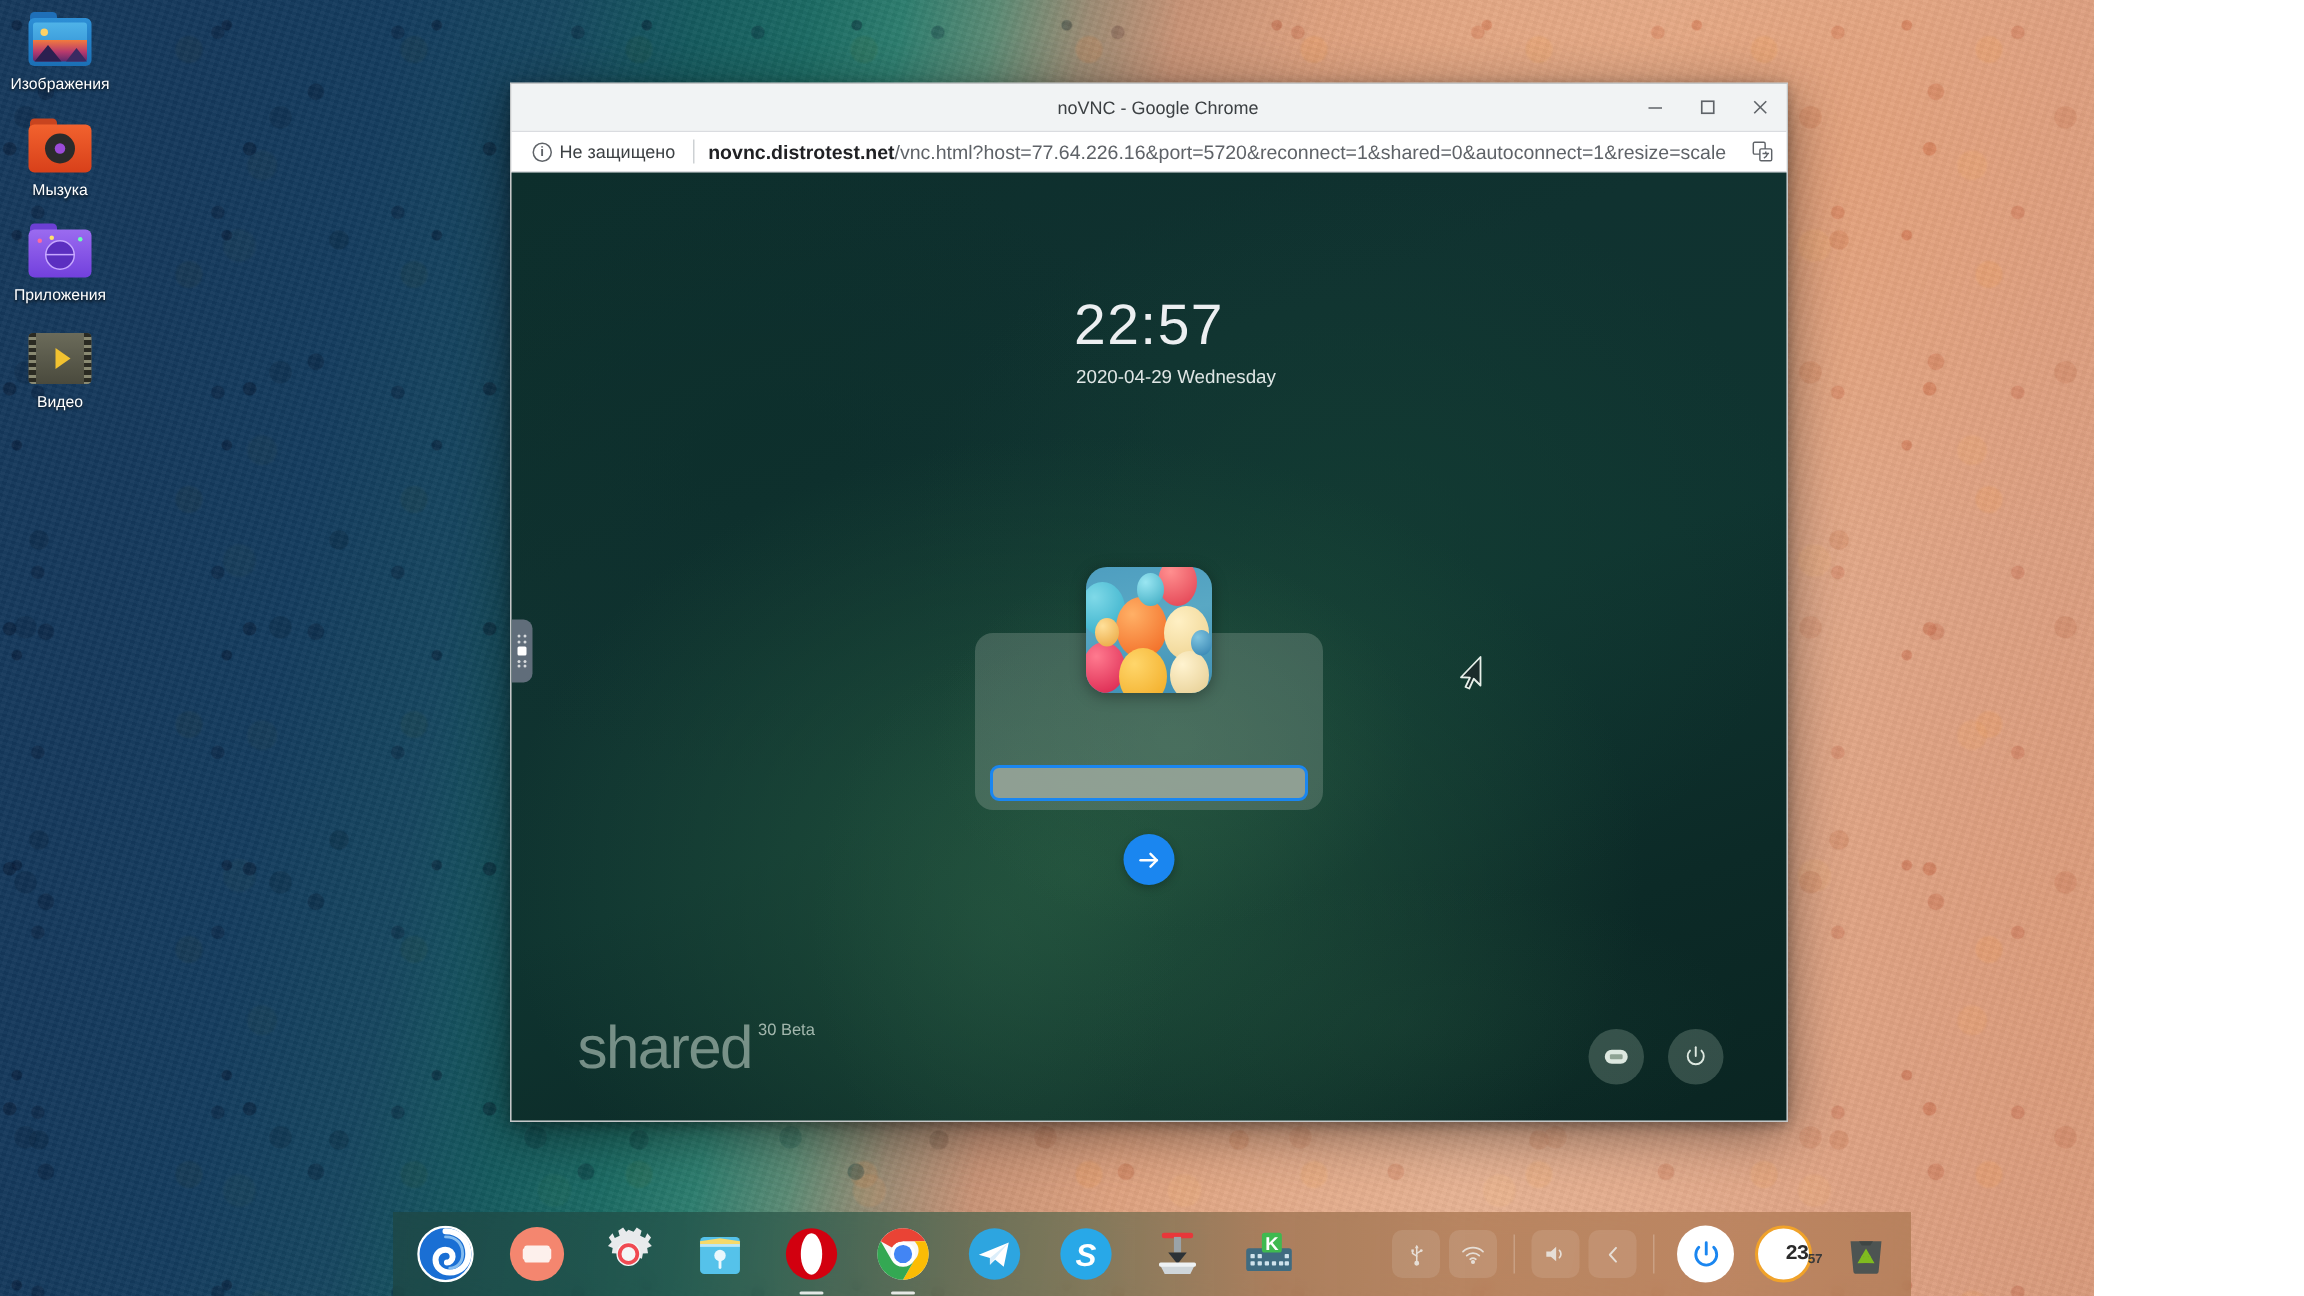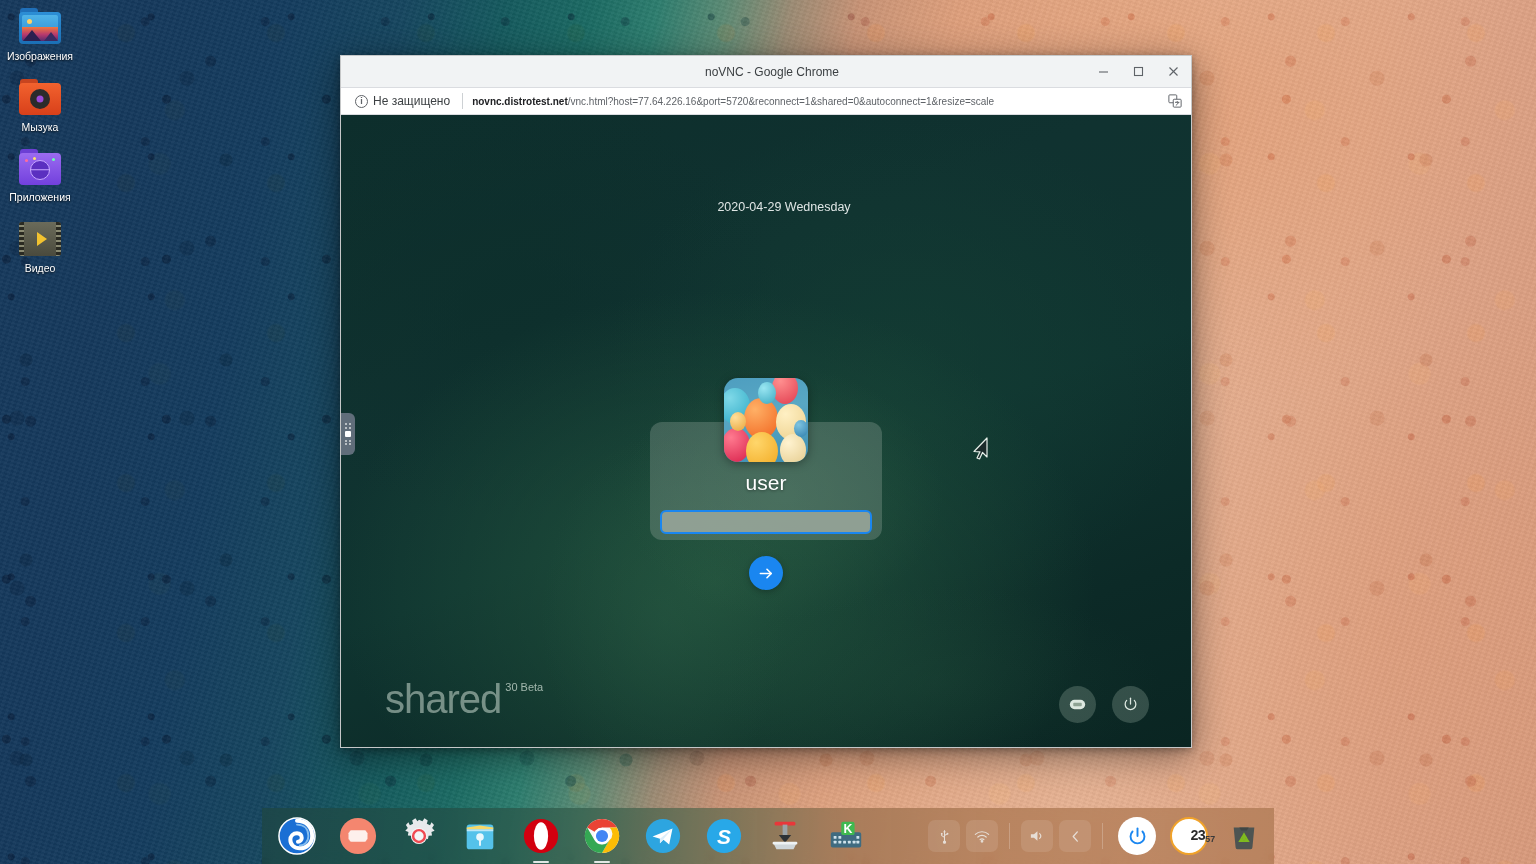--- a/index.html
+++ b/index.html
@@ -4,21 +4,21 @@
 <style>
   * { margin:0; padding:0; box-sizing:border-box; }
   html, body {
     width:1536px; height:864px;
     overflow:hidden;
     font-family:"Liberation Sans", sans-serif;
   }
 
   
   #desktop {
-    position:relative; width:1536px; height:864px;
+    position:relative; width:1396px; height:864px;
     background:
       radial-gradient(ellipse 500px 420px at 1180px 120px, rgba(226,150,106,.55), rgba(226,150,106,0) 70%),
       radial-gradient(ellipse 420px 520px at 1400px 640px, rgba(222,155,118,.5), rgba(222,155,118,0) 72%),
       linear-gradient(100deg,
         #16395c 0%, #15395c 9%,
         #143c5e 17%, #16465f 24%,
         #155a5e 30%, #1b6a63 35%,
         #2d7d6e 39%, #5b8a74 43%,
         #9c8b74 47%, #c89376 51%,
         #dda17f 57%, #e3ab8a 64%,
@@ -113,21 +113,21 @@
     flex:0 0 auto;
   }
   #sec-chip { display:flex; align-items:center; gap:5px; padding:0 6px 0 8px; cursor:pointer; }
   #sec-chip .i-circle {
     width:13px; height:13px; border-radius:50%;
     border:1.3px solid #5f6368; display:flex; align-items:center; justify-content:center;
     font-size:9px; color:#5f6368; font-weight:700; line-height:1;
   }
   #sec-text { font-size:12px; color:#3c4043; white-space:nowrap; }
   #url-divider { width:1px; height:16px; background:#cdd1d4; margin:0 9px 0 6px; }
-  #url-wrap { flex:1; font-size:10px; white-space:nowrap; overflow:hidden; cursor:text; }
+  #url-wrap { flex:1; font-size:13px; white-space:nowrap; overflow:hidden; cursor:text; }
   #url-host { color:#202124; font-weight:600; }
   #url-path { color:#5f6368; }
   #translate-icon { width:20px; height:20px; display:flex; align-items:center; justify-content:center; cursor:pointer; margin-left:6px; }
 
   
   #vnc-area {
     flex:1; position:relative; overflow:hidden;
     background:
       radial-gradient(ellipse 560px 430px at 44% 74%, rgba(36,86,62,.85), rgba(36,86,62,0) 68%),
       radial-gradient(ellipse 420px 360px at 66% 40%, rgba(20,62,52,.7), rgba(20,62,52,0) 70%),
@@ -395,39 +395,39 @@
             <i></i>
           <i class="big"></i>
           <i></i>
             <i></i>
             <i></i>
             <i></i>
         </div>
       </div>
 
       <div id="greeter-clock">
+        <div id="greeter-time">22:57</div>
         <div id="greeter-date">2020-04-29 Wednesday</div>
       </div>
 
       <div id="login-card"></div>
 
       <div id="avatar">
         <div class="balloon" style="width:30px;height:36px;left:-4px;top:10px;background:radial-gradient(circle at 32% 28%,#7fd9e8,#2aa7c4);"></div>
         <div class="balloon" style="width:26px;height:32px;left:48px;top:-6px;background:radial-gradient(circle at 32% 28%,#ff8f8f,#e03c4e);"></div>
         <div class="balloon" style="width:34px;height:41px;left:20px;top:20px;background:radial-gradient(circle at 32% 28%,#ffb066,#f0621c);"></div>
         <div class="balloon" style="width:30px;height:36px;left:52px;top:26px;background:radial-gradient(circle at 32% 28%,#fff0c4,#eccf8a);"></div>
         <div class="balloon" style="width:28px;height:34px;left:-2px;top:50px;background:radial-gradient(circle at 32% 28%,#ff7a8f,#d81f4a);"></div>
         <div class="balloon" style="width:32px;height:38px;left:22px;top:54px;background:radial-gradient(circle at 32% 28%,#ffd66b,#f0a61c);"></div>
         <div class="balloon" style="width:26px;height:32px;left:56px;top:56px;background:radial-gradient(circle at 32% 28%,#fff3d0,#e3c98a);"></div>
         <div class="balloon" style="width:18px;height:22px;left:34px;top:4px;background:radial-gradient(circle at 32% 28%,#9ae6f2,#3aa8c0);"></div>
         <div class="balloon" style="width:16px;height:19px;left:6px;top:34px;background:radial-gradient(circle at 32% 28%,#ffe09a,#e8a33a);"></div>
         <div class="balloon" style="width:14px;height:17px;left:70px;top:42px;background:radial-gradient(circle at 32% 28%,#7fc4e0,#2f7fae);"></div>
       </div>
 
-      <div id="username">user</div>
 
       <div id="pw-field"></div>
 
       <div id="login-submit">
         <svg width="17" height="17" viewBox="0 0 18 18" fill="none" stroke="#fff" stroke-width="1.7" stroke-linecap="round" stroke-linejoin="round">
           <line x1="2.5" y1="9" x2="14" y2="9"></line>
           <polyline points="9.5,4.5 14,9 9.5,13.5"></polyline>
         </svg>
       </div>
 

